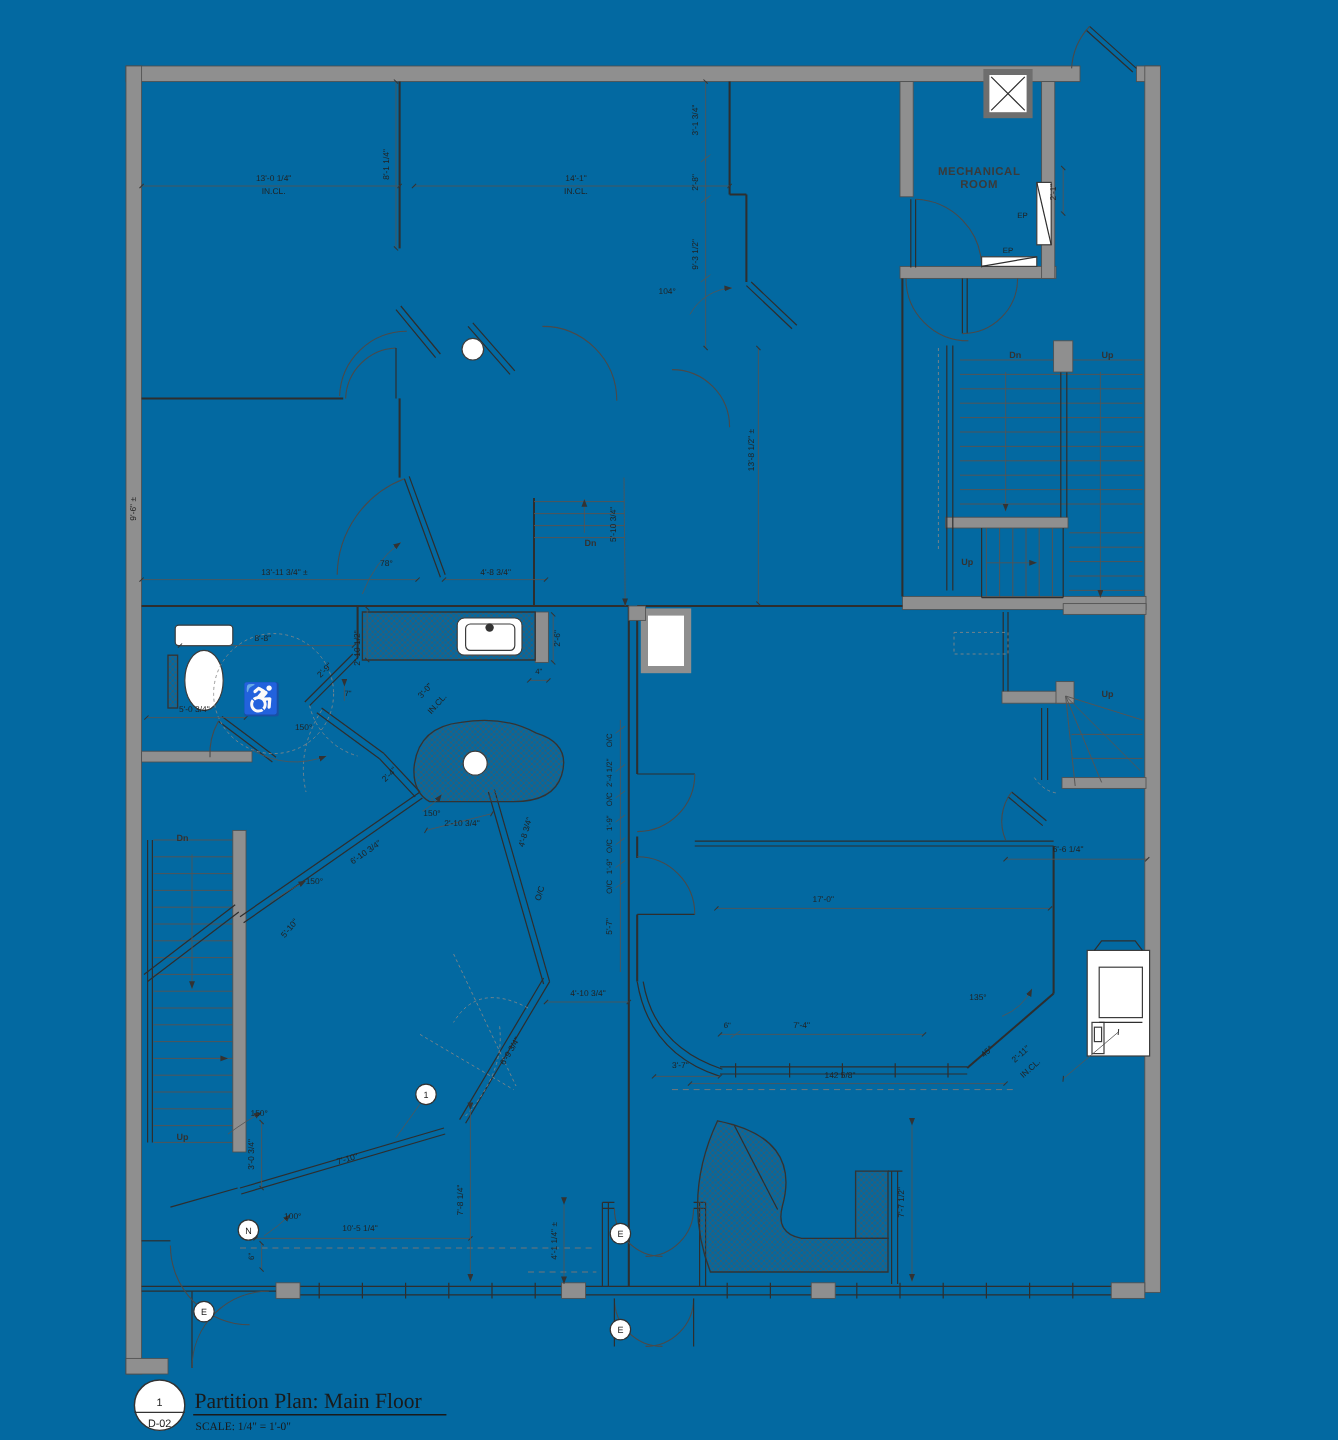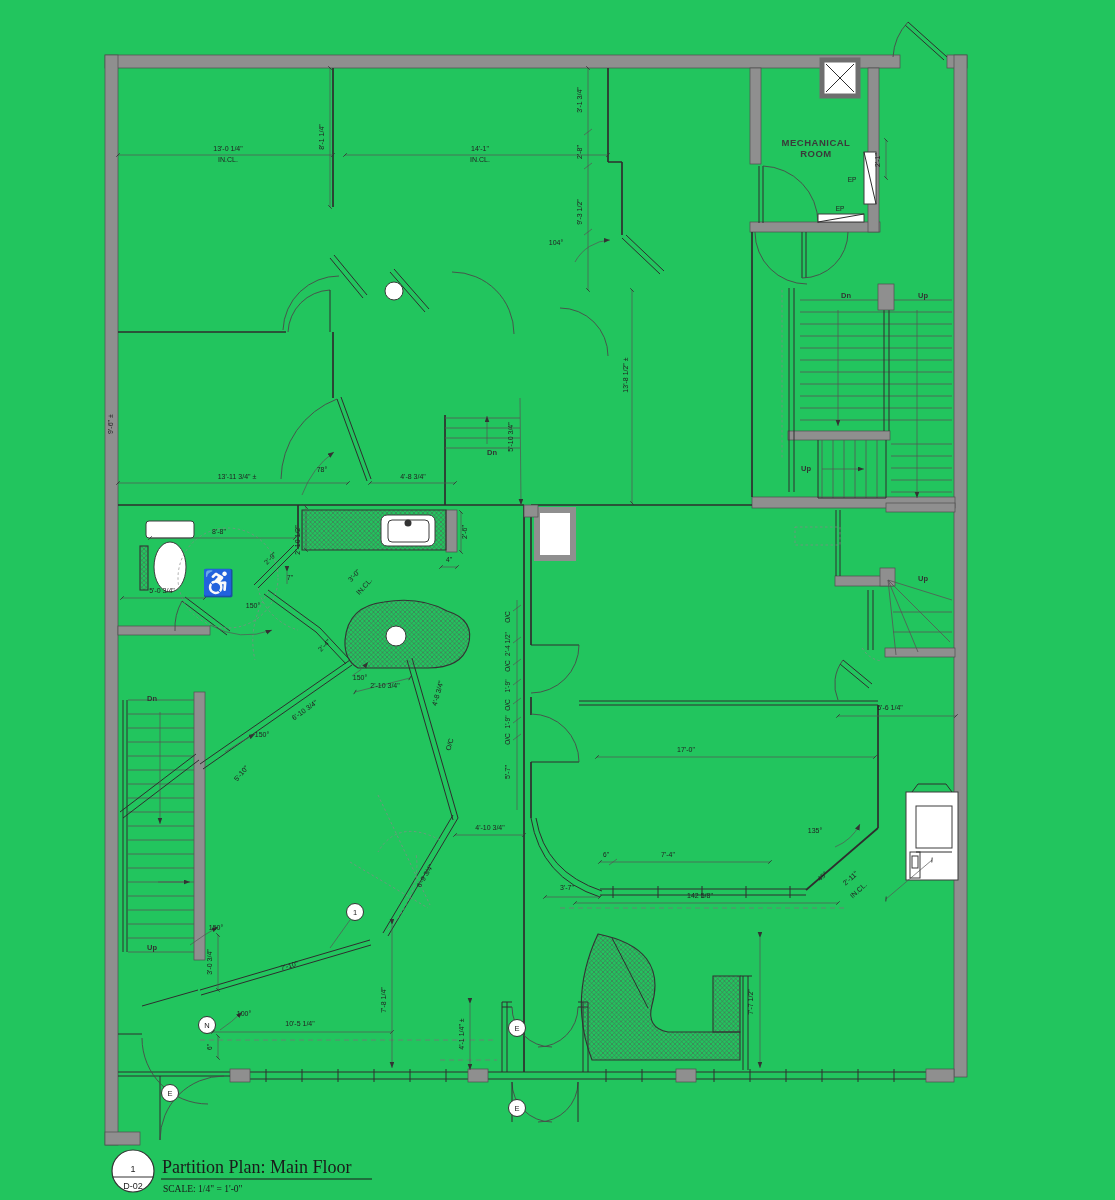--- a/index.html
+++ b/index.html
@@ -1,16 +1,16 @@
 <!DOCTYPE html>
 <html><head>
 <meta charset="utf-8">
 <style>
   html,body{margin:0;padding:0;background:#ffffff;}
-  #page{position:relative;width:1115px;height:1200px;background:#22c55e;overflow:hidden;}
+  #page{position:relative;width:1115px;height:1200px;background:#0369a1;overflow:hidden;}
   svg text{font-family:"Liberation Sans",sans-serif;fill:#222;}
   text.ann{font-size:7px;text-anchor:middle;}
   text.sm{font-size:6.5px;text-anchor:middle;}
   text.room{font-size:9.5px;font-weight:bold;letter-spacing:.5px;text-anchor:middle;fill:#3a3a3a;}
   text.stair{font-size:7.5px;font-weight:bold;text-anchor:middle;fill:#333;}
   text.circ{font-size:7.5px;text-anchor:middle;fill:#222;}
   text.tb-num{font-size:9px;text-anchor:middle;}
   text.tb-title{font-family:"Liberation Serif",serif;font-size:18px;fill:#1a1a1a;}
   text.tb-scale{font-family:"Liberation Serif",serif;font-size:9.5px;fill:#1a1a1a;}
   .wx{fill:#8f8f8f;stroke:#4f4f4f;stroke-width:.7;}

